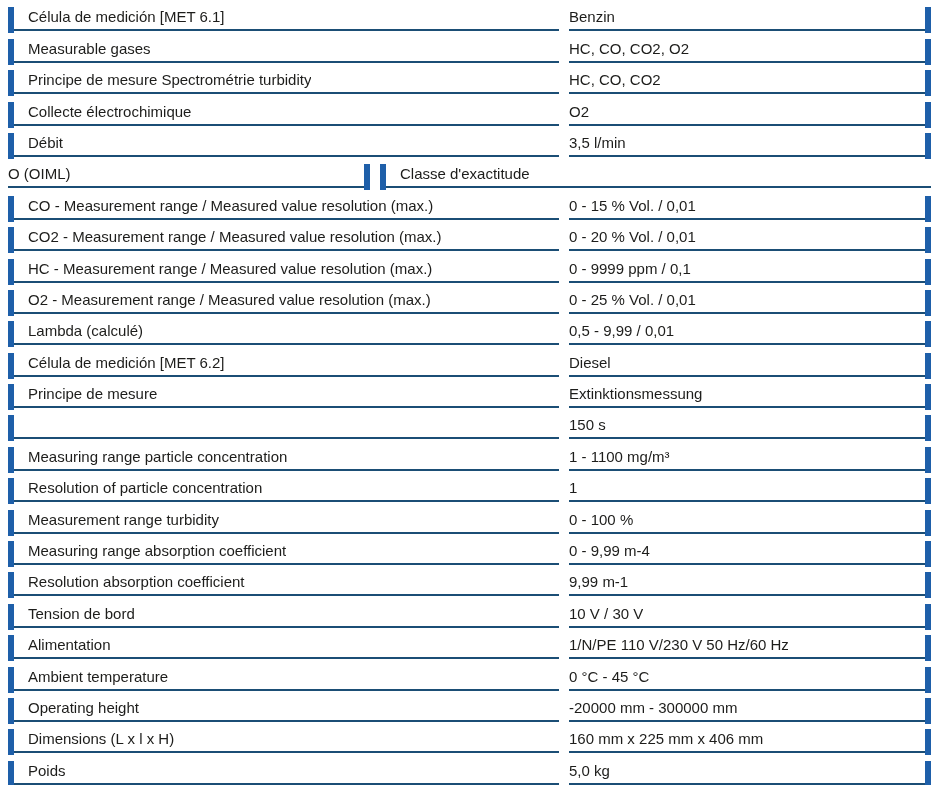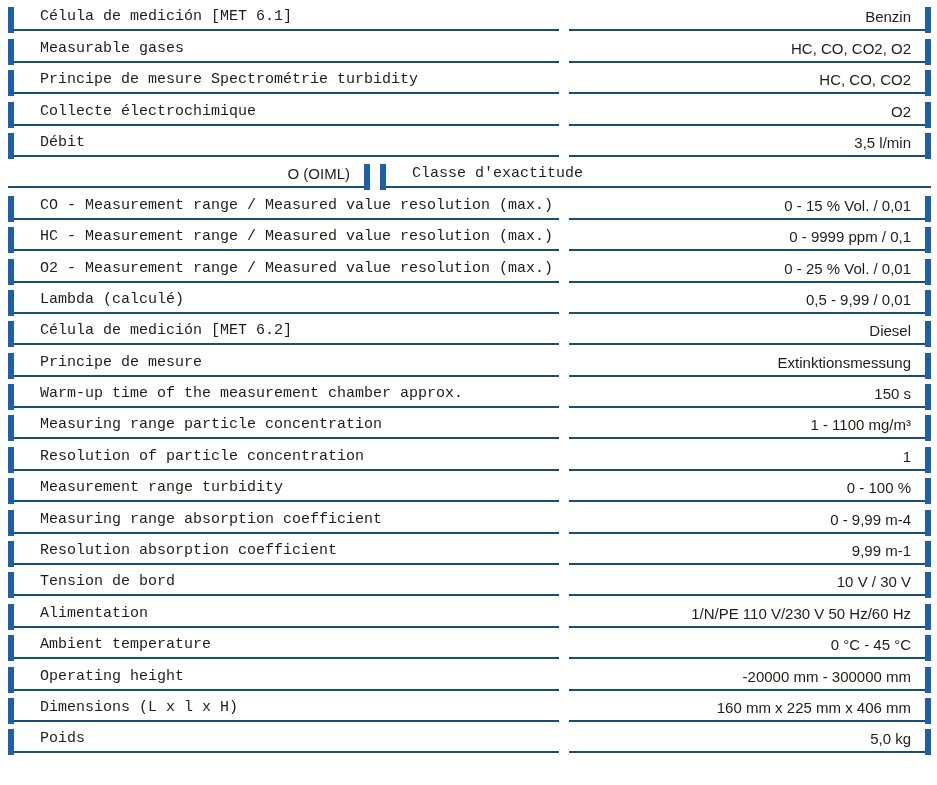--- a/index.html
+++ b/index.html
@@ -28,26 +28,24 @@
   }
   .cell{
     position:relative;
     display:flex;
     align-items:flex-end;
     border-bottom:2px solid var(--rule);
     min-width:0;
   }
   .cell.left{
     flex:0 0 59.7%;
-    padding-left:32px;
-    font-family:Liberation Mono, monospace;
+    padding-left:20px;
   }
   .cell.right{
     flex:1 1 auto;
-    justify-content:flex-end;
     padding-right:20px;
   }
   .bar{
     position:absolute;
     bottom:-4px;
     width:6px;height:26px;
     background:var(--accent);
   }
   .cell.left .bar{left:0;}
   .cell.right .bar{right:0;}
@@ -129,20 +127,30 @@
       <span class="txt">CO - Measurement range / Measured value resolution (max.)</span>
     </div>
     <div class="cell right">
       <span class="txt">0 - 15 % Vol. / 0,01</span>
       <span class="bar"></span>
     </div>
   </div>
     <div class="row">
     <div class="cell left">
       <span class="bar"></span>
+      <span class="txt">CO2 - Measurement range / Measured value resolution (max.)</span>
+    </div>
+    <div class="cell right">
+      <span class="txt">0 - 20 % Vol. / 0,01</span>
+      <span class="bar"></span>
+    </div>
+  </div>
+    <div class="row">
+    <div class="cell left">
+      <span class="bar"></span>
       <span class="txt">HC - Measurement range / Measured value resolution (max.)</span>
     </div>
     <div class="cell right">
       <span class="txt">0 - 9999 ppm / 0,1</span>
       <span class="bar"></span>
     </div>
   </div>
     <div class="row">
     <div class="cell left">
       <span class="bar"></span>
@@ -179,21 +187,20 @@
       <span class="txt">Principe de mesure</span>
     </div>
     <div class="cell right">
       <span class="txt">Extinktionsmessung</span>
       <span class="bar"></span>
     </div>
   </div>
     <div class="row">
     <div class="cell left">
       <span class="bar"></span>
-      <span class="txt">Warm-up time of the measurement chamber approx.</span>
     </div>
     <div class="cell right">
       <span class="txt">150 s</span>
       <span class="bar"></span>
     </div>
   </div>
     <div class="row">
     <div class="cell left">
       <span class="bar"></span>
       <span class="txt">Measuring range particle concentration</span>

